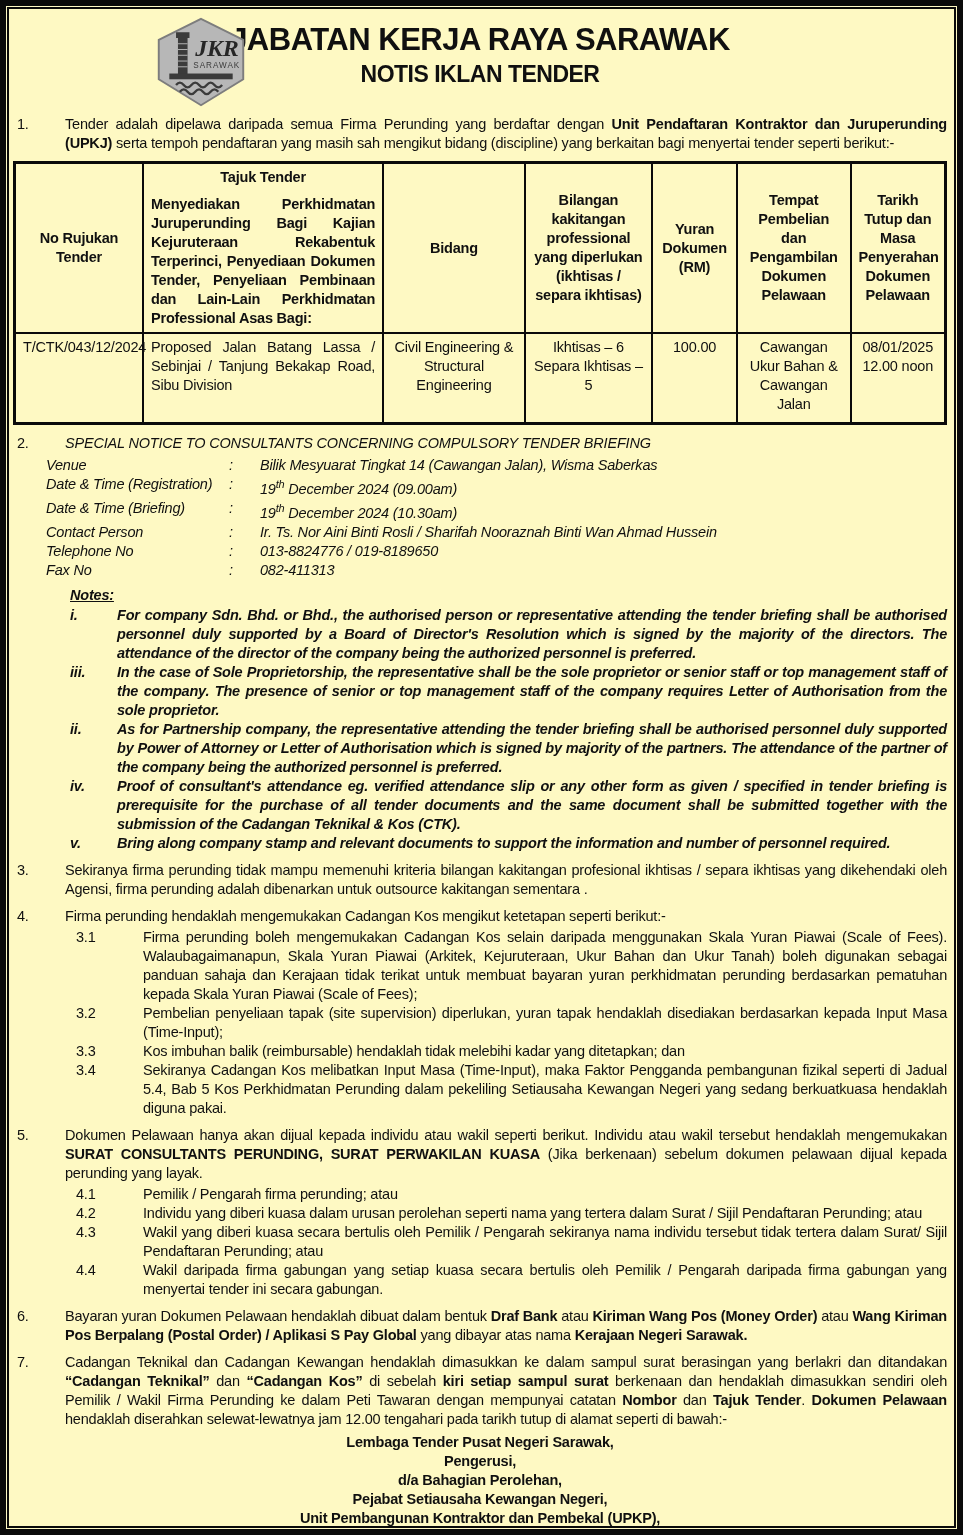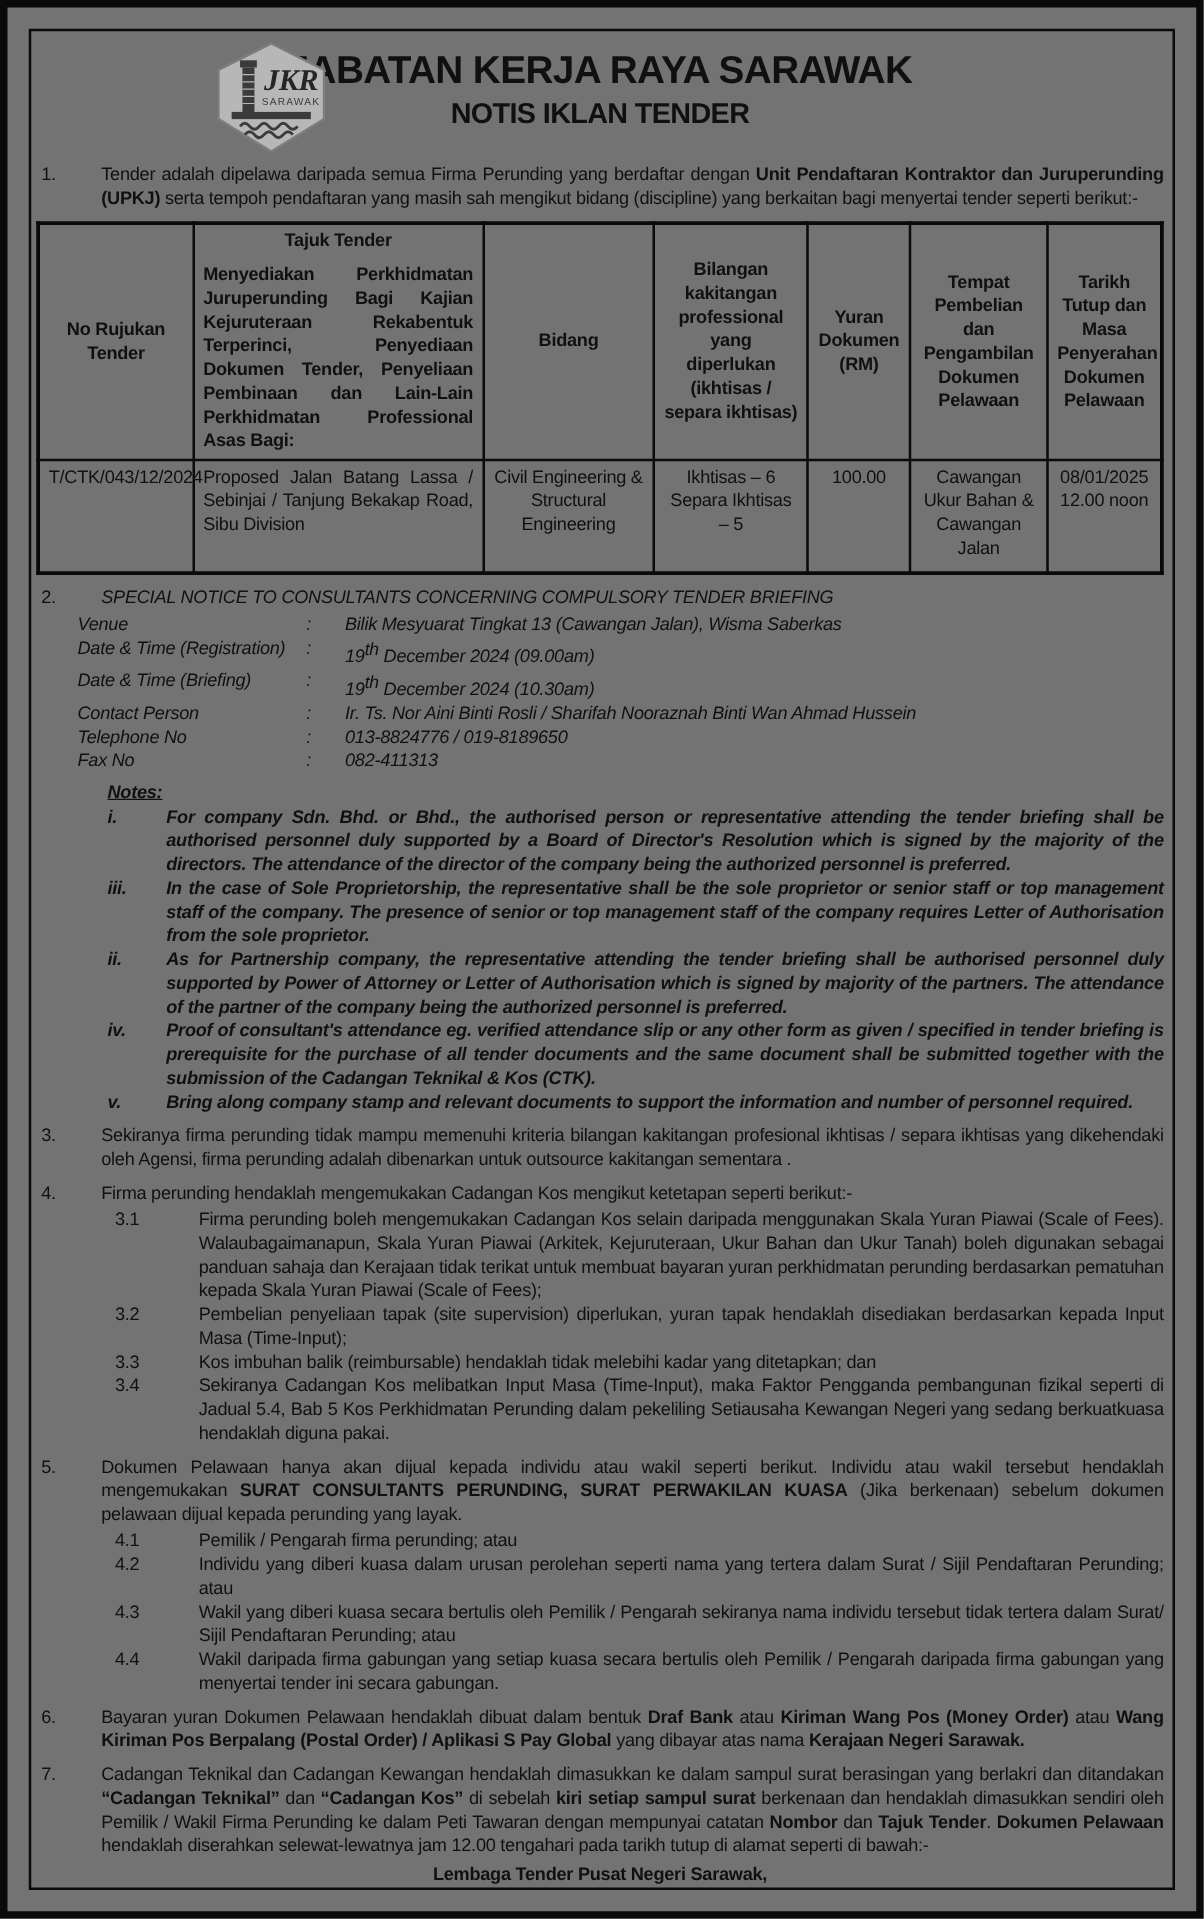--- a/index.html
+++ b/index.html
@@ -1,19 +1,19 @@
 <!DOCTYPE html>
 <html><head>
 <meta charset="utf-8">
 <style>
   html,body{margin:0;padding:0;background:#fff;}
   .page{
     width:963px;height:1535px;box-sizing:border-box;
-    border:6px solid #0a0a0a;padding:17px;
-    font-family:"Liberation Sans",sans-serif;color:#101010;background:#737373;
+    border:6px solid #0a0a0a;padding:1px;
+    font-family:"Liberation Sans",sans-serif;color:#101010;background:#fef9c3;
   }
   .inner{
     border:2px solid #0a0a0a;height:100%;box-sizing:border-box;
     padding:6px 7px 4px 4px;overflow:hidden;
     font-size:14.5px;line-height:19px;letter-spacing:-0.2px;
   }
   
   .hdr{position:relative;height:92px;margin-bottom:2px;}
   .logo{position:absolute;left:140px;top:2px;width:96px;height:90px;}
   .titles{text-align:center;padding-top:8px;}
@@ -34,21 +34,21 @@
   td.left{text-align:left;}
   td.just{text-align:justify;}
   tr.data td{height:80px;}
   
   .brief-head{display:flex;padding-left:4px;margin:9px 0 3px;}
   .brief-head .body{font-style:italic;text-align:left;}
   .brow{display:flex;margin-left:33px;font-style:italic;}
   .blabel{flex:0 0 183px;}
   .bcolon{flex:0 0 31px;}
   .bvalue{flex:1;}
-  .sup{vertical-align:super;font-size:14px;}
+  .sup{vertical-align:super;font-size:11px;}
   
   .notes{margin-left:57px;margin-top:6px;font-style:italic;font-weight:bold;}
   .notes-title{text-decoration:underline;margin-bottom:1px;}
   .note{display:flex;}
   .nnum{flex:0 0 47px;}
   .ntext{flex:1;text-align:justify;}
   
   .subs{margin-left:63px;}
   .sub{display:flex;}
   .snum{flex:0 0 67px;}
@@ -130,21 +130,21 @@
     </tbody>
       </table>
 
     <div class="brief-head">
       <span class="num">2.</span>
       <div class="body">SPECIAL NOTICE TO CONSULTANTS CONCERNING COMPULSORY TENDER BRIEFING</div>
     </div>
     <div class="brow">
       <span class="blabel">Venue</span>
       <span class="bcolon">:</span>
-      <span class="bvalue">Bilik Mesyuarat Tingkat 13 (Cawangan Jalan), Wisma Saberkas</span>
+      <span class="bvalue">Bilik Mesyuarat Tingkat 14 (Cawangan Jalan), Wisma Saberkas</span>
     </div>
     <div class="brow">
       <span class="blabel">Date &amp; Time (Registration)</span>
       <span class="bcolon">:</span>
       <span class="bvalue"><span>19</span><span class="sup">th</span><span> December 2024 (09.00am)</span></span>
     </div>
     <div class="brow">
       <span class="blabel">Date &amp; Time (Briefing)</span>
       <span class="bcolon">:</span>
       <span class="bvalue"><span>19</span><span class="sup">th</span><span> December 2024 (10.30am)</span></span>

